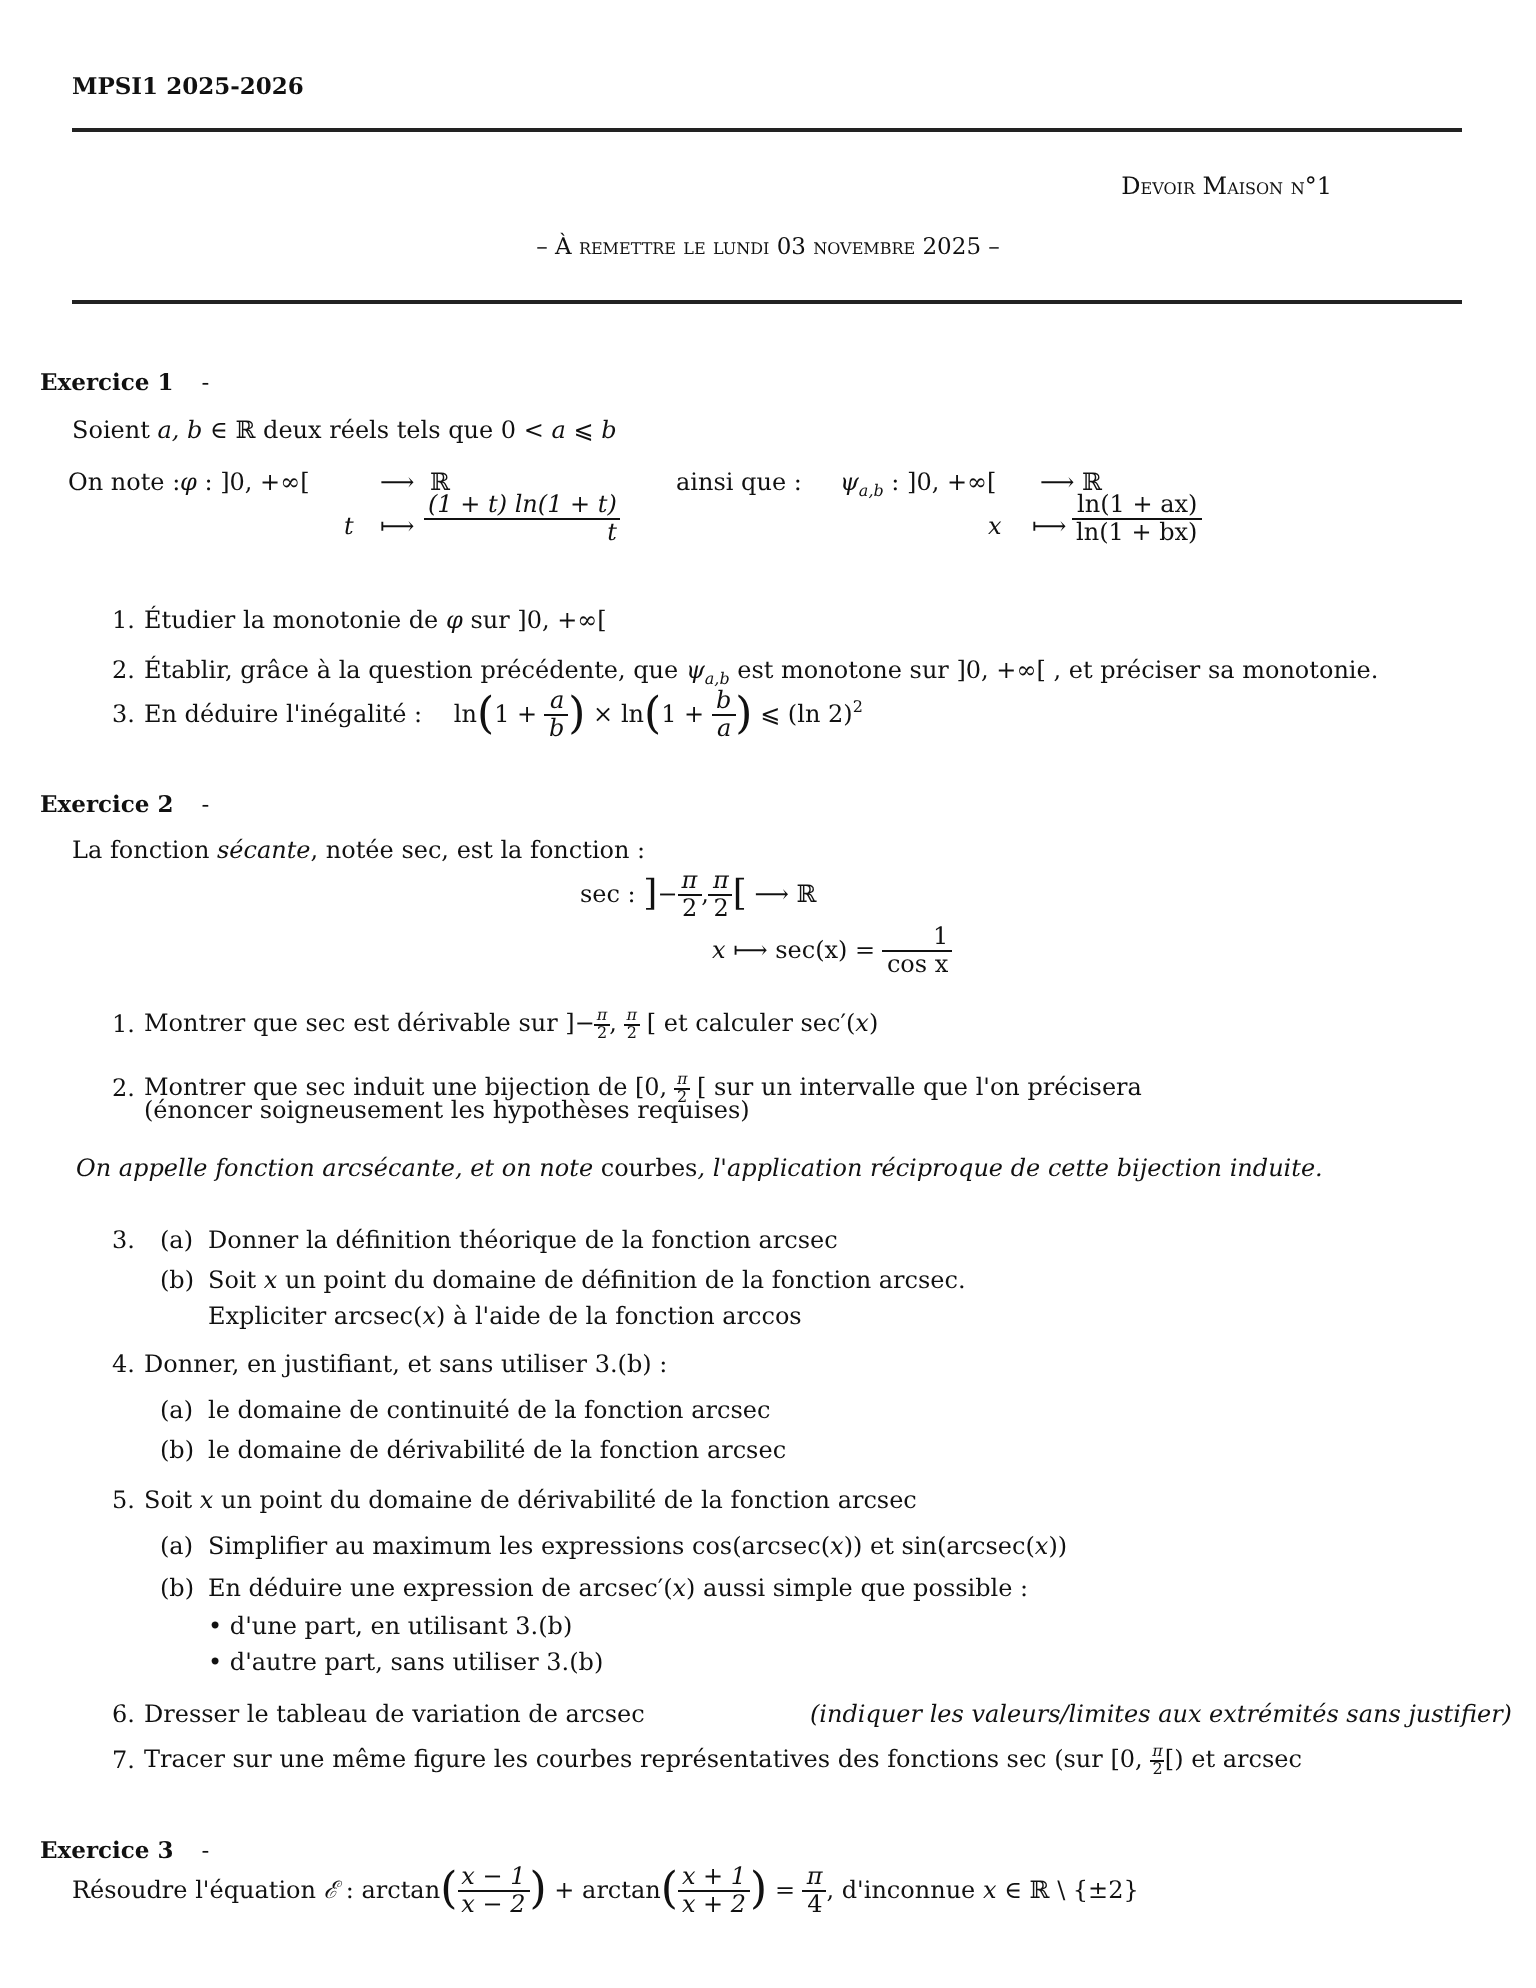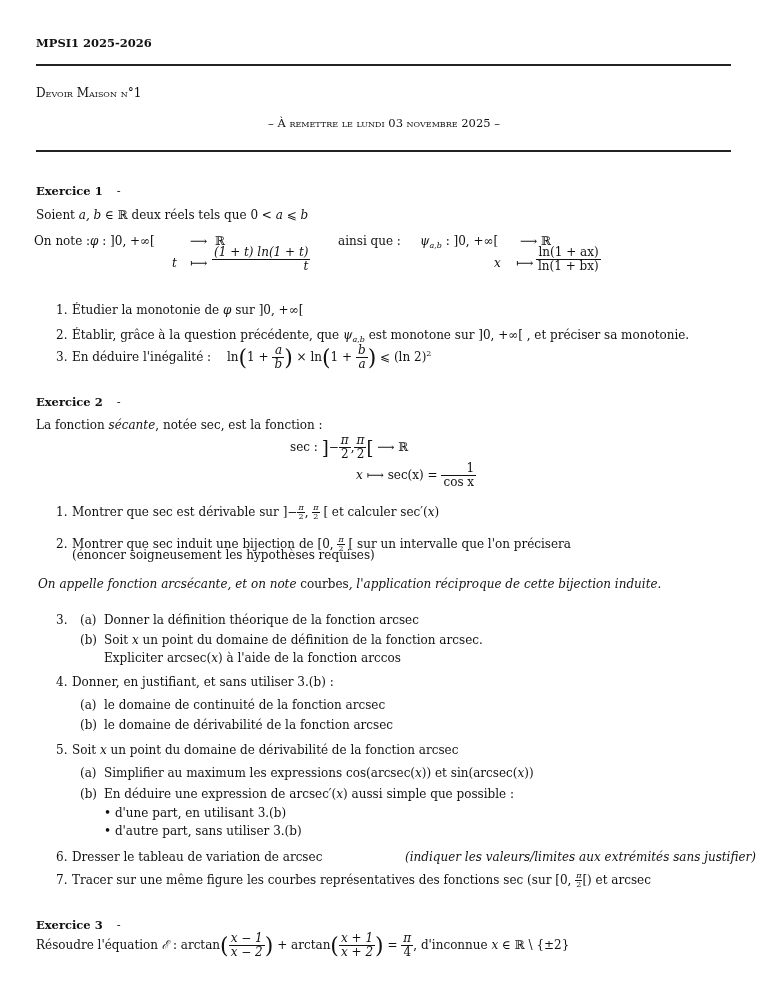--- a/index.html
+++ b/index.html
@@ -6,23 +6,23 @@
   body {
     width: 768px; height: 994px; position: relative; overflow: hidden;
     font-family: "DejaVu Serif", "Liberation Serif", serif;
     color: #111; font-size: 12px;
   }
   .abs { position: absolute; white-space: nowrap; }
   .hdr-left { left: 36px; top: 36px; font-weight: bold; font-size: 11.5px; }
   .rule { position: absolute; left: 36px; width: 695px; background: #222; }
   .rule1 { top: 64px; height: 1.5px; }
   .rule2 { top: 150px; height: 2px; }
-  .title { left: 0; width: 666px; text-align: left; top: 86px; font-variant: small-caps; font-size: 12px; margin-left: 36px; }
+  .title { left: 0; width: 666px; text-align: right; top: 86px; font-variant: small-caps; font-size: 12px; }
   .subtitle { left: 0; width: 768px; text-align: center; top: 116px; font-variant: small-caps; font-size: 11.5px; }
-  .ex-head { left: 36px; font-weight: bold; font-size: 11.5px; }
+  .ex-head { left: 20px; font-weight: bold; font-size: 11.5px; }
   .ex-head .dash { font-weight: normal; margin-left: 14px; }
   i, .mi { font-style: italic; }
   .frac { display: inline-block; vertical-align: middle; text-align: right; line-height: 1.1; }
   .frac .num { display: block; padding: 0 2px; border-bottom: 1px solid #111; }
   .frac .den { display: block; padding: 0 2px; }
   .sfrac { display: inline-block; vertical-align: middle; text-align: center; font-size: 8px; line-height: 1.0; }
   .sfrac .num { display: block; border-bottom: 0.8px solid #111; padding: 0 1px; }
   .sfrac .den { display: block; padding: 0 1px; }
   .bigp { font-size: 22px; vertical-align: middle; font-weight: 200; line-height: 1; }
   .sub { font-size: 8px; vertical-align: -3px; font-style: italic; }

